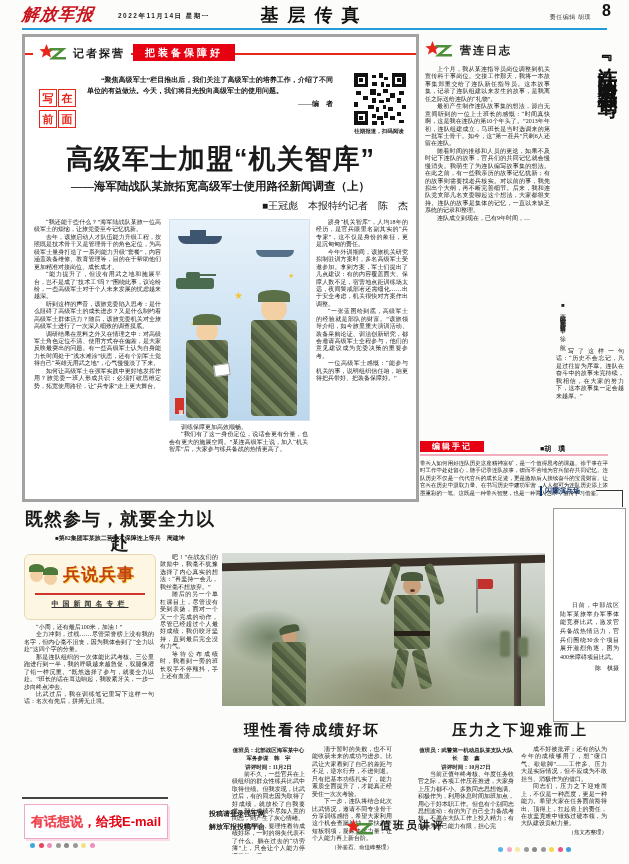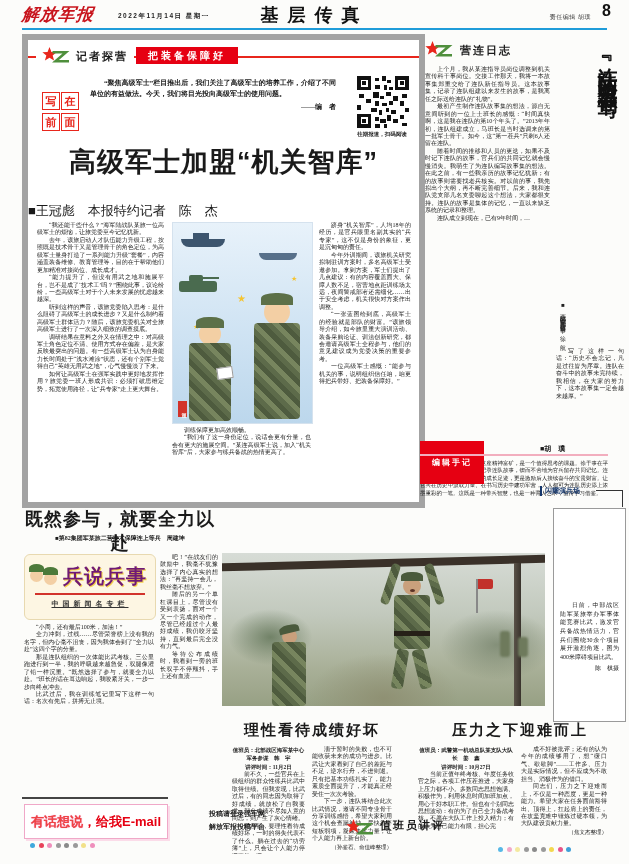--- a/index.html
+++ b/index.html
@@ -13,37 +13,37 @@
   .hdr-date{left:118px;top:12px;font-size:6.5px;font-weight:bold;letter-spacing:1.5px;color:#222;}
   .hdr-section{left:0;right:0;top:3px;text-align:center;font-size:18px;font-weight:bold;letter-spacing:9px;color:#111;}
   .hdr-editor{right:38px;top:13px;font-size:6px;color:#333;letter-spacing:.5px;}
   .hdr-page{right:18px;top:2px;font-size:16px;font-weight:bold;color:#111;}
   .hdr-line{left:22px;top:28px;width:585px;height:2px;background:#1f9cd9;}
 
   
   .starlogo{display:inline-block;vertical-align:middle;width:30px;height:20px;}
 
   
-  .redbox{left:22px;top:34px;width:391px;height:462px;border:6px solid #a3a3a3;background:#fff;}
+  .redbox{left:22px;top:34px;width:391px;height:462px;border:3px solid #a3a3a3;background:#fff;}
   .tagline{position:absolute;left:0;right:0;top:16px;height:2px;background:#e8261c;}
   .tagwrap{position:absolute;left:8px;top:4px;background:#fff;padding:0 6px;height:24px;display:flex;align-items:center;gap:4px;}
   .tagtext{font-size:11px;font-weight:bold;letter-spacing:2px;font-family:"Liberation Sans",sans-serif;}
   .badge{position:absolute;left:108px;top:7px;width:102px;height:17px;background:#e60012;color:#fff;
          font-size:10px;font-weight:bold;letter-spacing:3px;text-align:center;line-height:17px;font-family:"Liberation Sans",sans-serif;}
   .foreword-label{position:absolute;left:14px;top:52px;display:grid;grid-template-columns:16px 16px;grid-gap:3px;}
   .foreword-label span{display:block;width:16px;height:16px;border:1.5px solid #e8261c;color:#e8261c;
          font-size:11px;font-weight:bold;text-align:center;line-height:16px;font-family:"Liberation Sans",sans-serif;}
   .foreword-text{position:absolute;left:62px;top:38px;width:246px;font-size:7px;font-weight:bold;line-height:1.55;text-align:justify;}
   .foreword-text p{margin:0;text-indent:2em;}
   .foreword-sign{text-align:right;font-size:7px;font-weight:bold;margin-top:2px;}
   .qr{position:absolute;right:10px;top:36px;width:52px;height:52px;}
   .qr-caption{position:absolute;right:4px;top:91px;width:66px;text-align:center;font-size:5.5px;font-weight:bold;}
   .f-headline{position:absolute;left:0;right:0;top:104px;text-align:center;font-size:27px;font-weight:bold;letter-spacing:1px;font-family:"Liberation Sans",sans-serif;}
   .f-subhead{position:absolute;left:0;right:0;top:142px;text-align:center;font-size:11.5px;font-weight:bold;}
-  .f-byline{position:absolute;left:0;right:8px;top:162px;text-align:left;font-size:13px;}
+  .f-byline{position:absolute;left:0;right:8px;top:162px;text-align:right;font-size:10px;}
   .txt{font-size:6px;line-height:1.24;text-align:justify;color:#1c1c1c;}
   .txt p{margin:0;text-indent:2em;}
   .f-col1{position:absolute;left:9px;top:182px;width:127px;height:268px;overflow:hidden;}
   .f-mid{position:absolute;left:144px;top:182px;width:139px;}
   .f-col3{position:absolute;left:291px;top:182px;width:92px;height:268px;overflow:hidden;}
   .f-caption{margin-top:3px;}
 
   
   .cartoon{position:relative;width:139px;height:200px;background:linear-gradient(180deg,#e8f2fa 0%,#cfe3f3 55%,#bcd7ec 100%);overflow:hidden;border:1px solid #d5e2ee;}
   .ship{position:absolute;background:#3d556e;}
@@ -67,33 +67,33 @@
   .j-tag{left:425px;top:40px;display:flex;align-items:center;gap:5px;}
   .j-col1{left:425px;top:66px;width:125px;height:372px;overflow:hidden;}
   .j-col2{left:556px;top:348px;width:68px;height:90px;overflow:hidden;}
   .v-title{left:556px;top:48px;width:68px;height:292px;}
   .v-title .big{position:absolute;right:2px;top:0;writing-mode:vertical-rl;font-size:20px;font-weight:bold;letter-spacing:4px;font-family:"Liberation Sans",sans-serif;color:#111;}
   .v-title .vbyline{position:absolute;left:2px;bottom:0;writing-mode:vertical-rl;font-size:6px;color:#222;letter-spacing:1px;}
 
   
   .enote{left:420px;top:441px;width:188px;}
   .enote-bar{position:relative;height:14px;}
-  .enote-label{position:absolute;left:0;top:0;background:#e60012;color:#fff;font-size:8px;font-weight:bold;letter-spacing:2px;padding:16px 12px;font-family:"Liberation Sans",sans-serif;}
+  .enote-label{position:absolute;left:0;top:0;background:#e60012;color:#fff;font-size:8px;font-weight:bold;letter-spacing:2px;padding:0 12px;font-family:"Liberation Sans",sans-serif;}
   .enote-by{position:absolute;left:120px;top:3px;font-size:7px;font-weight:bold;}
   .enote-line{position:absolute;left:0;right:0;top:13px;height:2px;background:#f2aebe;}
   .enote-body{margin-top:5px;font-size:5.5px;line-height:1.35;text-align:justify;}
 
   
   .s-headline{left:20px;top:507px;width:200px;text-align:center;font-size:18px;font-weight:bold;letter-spacing:1px;font-family:"Liberation Sans",sans-serif;}
   .s-byline{left:20px;top:534px;width:200px;text-align:center;font-size:6px;font-weight:bold;}
   .s-logo{left:24px;top:554px;width:130px;height:64px;border:1px solid #e8d9b0;background:#fdf6e3;border-radius:6px;}
   .s-logo .faces{position:absolute;left:5px;top:8px;width:30px;height:26px;}
   .s-logo .face{position:absolute;width:13px;height:13px;background:#f3cfa4;border-radius:50%;}
   .s-logo .helm{position:absolute;width:15px;height:8px;background:#4d7a3a;border-radius:50% 50% 0 0;}
-  .s-logo .title{position:absolute;left:38px;top:8px;font-size:20px;font-weight:bold;color:#701a75;letter-spacing:1px;
+  .s-logo .title{position:absolute;left:38px;top:8px;font-size:17px;font-weight:bold;color:#c2410c;letter-spacing:1px;
                  text-shadow:1px 1px 0 #f6d44c;font-family:"Liberation Sans",sans-serif;}
   .s-logo .rule{position:absolute;left:10px;right:10px;top:38px;height:1.5px;background:#d2332b;}
   .s-logo .sub{position:absolute;left:0;right:0;top:44px;text-align:center;font-size:7px;letter-spacing:4px;color:#333;font-weight:bold;text-decoration:underline;}
   .s-col1{left:24px;top:624px;width:130px;height:170px;overflow:hidden;}
   .s-col2{left:160px;top:554px;width:58px;height:252px;overflow:hidden;}
   .s-rule{left:22px;top:797px;width:146px;height:1.5px;background:#444;}
   .email-banner{left:24px;top:804px;width:142px;height:33px;border:1px solid #f0a8c8;box-shadow:2px 2px 0 #fbdce9;display:flex;align-items:center;justify-content:center;background:#fff;}
   .email-pink{font-size:13px;font-weight:bold;color:#ef4444;text-shadow:0 0 1px #ec6fa8;font-family:Liberation Serif, serif;}
   .email-red{font-size:13px;font-weight:bold;color:#e60012;font-family:"Liberation Sans",sans-serif;}
   .dots{display:flex;gap:3.5px;}
@@ -221,20 +221,21 @@
             <rect x="24" y="22" width="2" height="2"></rect>
             <rect x="25" y="26" width="3" height="2"></rect>
           <rect x="10" y="27" width="3" height="2"></rect>
             <rect x="15" y="27" width="2" height="2"></rect>
         </g>
       </svg>
     </div>
     <div class="qr-caption">往期报道，扫码阅读</div>
 
     <div class="f-headline">高级军士加盟“机关智库”</div>
+    <div class="f-subhead">——海军陆战队某旅拓宽高级军士使用路径新闻调查（上）</div>
     <div class="f-byline">■王冠彪　本报特约记者　陈　杰</div>
 
     <div class="f-col1 txt">
         <p>“我还能干些什么？”海军陆战队某旅一位高级军士的烦恼，让旅党委至今记忆犹新。</p>
         <p>去年，该旅启动人才队伍能力升级工程，按照既是技术骨干又是管理骨干的角色定位，为高级军士量身打造了一系列能力升级“套餐”，内容涵盖装备维修、教育管理等，目的在于帮助他们更加精准对接岗位、成长成才。</p>
         <p>“能力提升了，但没有用武之地和施展平台，岂不是成了‘技术工’吗？”围绕此事，议论纷纷，一些高级军士对于个人未来发展的忧虑越来越深。</p>
         <p>听到这样的声音，该旅党委陷入思考：是什么阻碍了高级军士的成长进步？又是什么制约着高级军士群体活力？随后，该旅党委机关对全旅高级军士进行了一次深入细致的调查摸底。</p>
         <p>调研结果在意料之外又在情理之中：对高级军士角色定位不清、使用方式存在偏差，是大家反映最突出的问题。有一些高级军士认为自身能力长时间处于“浅水滩涂”状态，还有个别军士觉得自己“英雄无用武之地”，心气慢慢淡了下来。</p>
         <p>如何让高级军士在强军实践中更好地发挥作用？旅党委一班人形成共识：必须打破思维定势，拓宽使用路径，让“兵专家”走上更大舞台。</p>
       </div>

